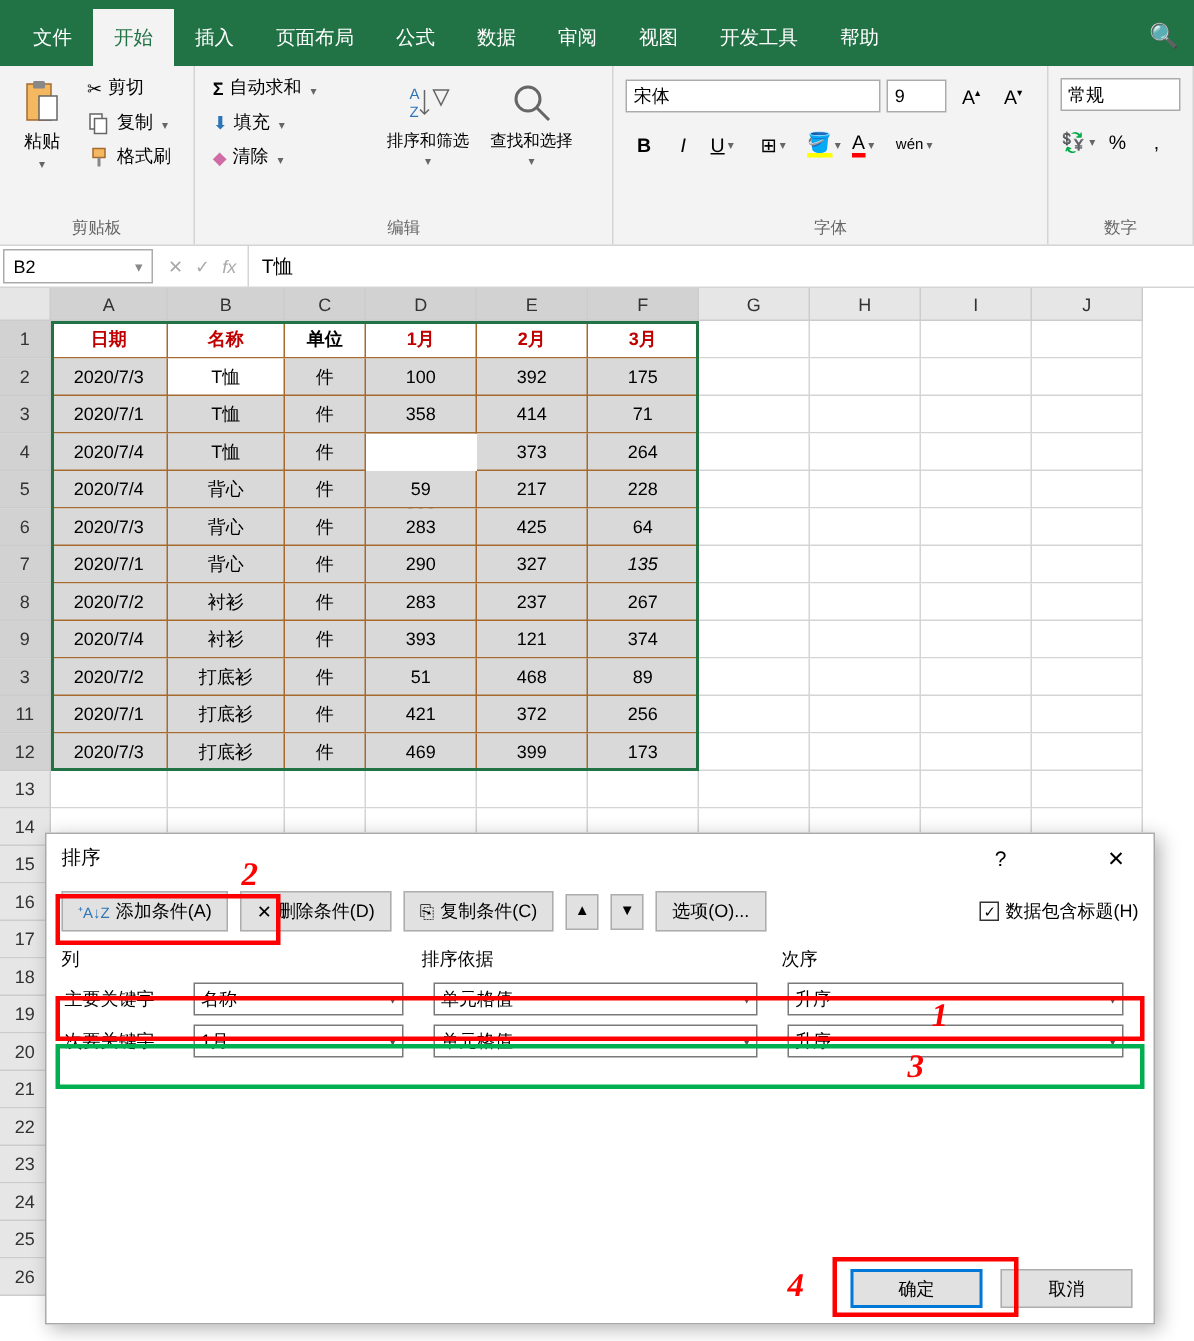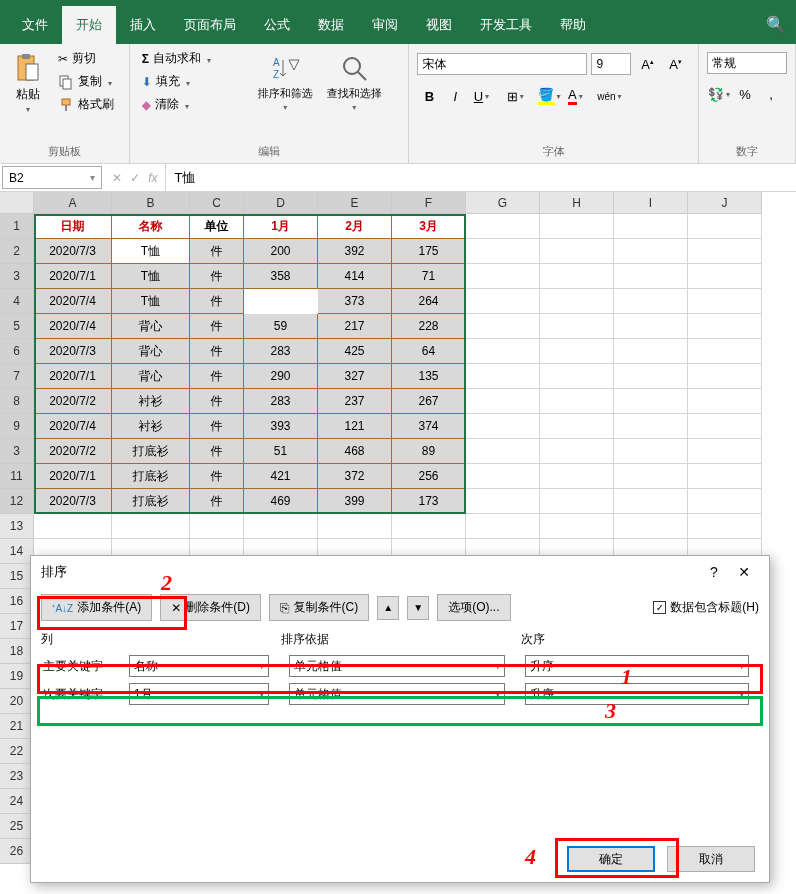--- a/index.html
+++ b/index.html
@@ -46,21 +46,21 @@
 .cells { position: absolute; left: 34px; top: 22px; }
 .cell-row { display: flex; height: 25px; }
 .cell { border-right: 1px solid #d4d4d4; border-bottom: 1px solid #d4d4d4; display: flex; align-items: center; justify-content: center; font-size: 12px; background: #fff; }
 .cell.hdr { font-weight: bold; }
 .cell.red { color: #c00000; }
 .cell.datacell { background: #d9d9d9; border-right: 1px solid #a66a2e; border-bottom: 1px solid #a66a2e; }
 .selection-border { position: absolute; border: 2px solid #217346; pointer-events: none; }
 
 
 .dialog { position: absolute; left: 30px; top: 555px; width: 740px; height: 328px; background: #fff; border: 1px solid #aaa; box-shadow: 3px 3px 12px rgba(0,0,0,0.3); }
-.dlg-title { height: 32px; display: flex; align-items: center; padding: 4px 10px; font-size: 13px; }
+.dlg-title { height: 32px; display: flex; align-items: center; padding: 4px 10px; font-size: 13px; gap: 47px; }
 .dlg-title .spacer { flex: 1; }
 .dlg-title .hbtn { width: 30px; text-align: center; font-size: 14px; cursor: pointer; }
 .dlg-toolbar { padding: 6px 10px; display: flex; gap: 8px; align-items: center; }
 .tbtn { border: 1px solid #adadad; background: #e1e1e1; padding: 4px 10px; font-size: 12px; cursor: pointer; display: flex; align-items: center; gap: 4px; }
 .arrow-btn { border: 1px solid #adadad; background: #e1e1e1; width: 22px; height: 24px; display: flex; align-items: center; justify-content: center; font-size: 10px; cursor: pointer; }
 .chk { display: flex; align-items: center; gap: 4px; margin-left: auto; font-size: 12px; }
 .chk-box { width: 13px; height: 13px; border: 1px solid #333; display: flex; align-items: center; justify-content: center; font-size: 10px; }
 .sort-table { margin: 0 10px; }
 .sort-head { display: flex; font-size: 12px; padding: 4px 0; }
 .sort-head > div:nth-child(1) { width: 240px; }
@@ -301,21 +301,21 @@
         <div class="cell hdr" style="width: 74px; color: rgb(192, 0, 0); border-right: 1px solid rgb(166, 106, 46); border-bottom: 1px solid rgb(166, 106, 46);">3月</div>
         <div class="cell" style="width: 74px;"></div>
         <div class="cell" style="width: 74px;"></div>
         <div class="cell" style="width: 74px;"></div>
         <div class="cell" style="width: 74px;"></div>
       </div>
       <div class="cell-row">
         <div class="cell datacell" style="width: 78px;">2020/7/3</div>
         <div class="cell datacell" style="width: 78px; background: rgb(255, 255, 255);">T恤</div>
         <div class="cell datacell" style="width: 54px;">件</div>
-        <div class="cell datacell" style="width: 74px;">200</div>
+        <div class="cell datacell" style="width: 74px;">100</div>
         <div class="cell datacell" style="width: 74px;">392</div>
         <div class="cell datacell" style="width: 74px;">175</div>
         <div class="cell" style="width: 74px;"></div>
         <div class="cell" style="width: 74px;"></div>
         <div class="cell" style="width: 74px;"></div>
         <div class="cell" style="width: 74px;"></div>
       </div>
       <div class="cell-row">
         <div class="cell datacell" style="width: 78px;">2020/7/1</div>
         <div class="cell datacell" style="width: 78px;">T恤</div>
@@ -363,21 +363,21 @@
         <div class="cell" style="width: 74px;"></div>
         <div class="cell" style="width: 74px;"></div>
         <div class="cell" style="width: 74px;"></div>
       </div>
       <div class="cell-row">
         <div class="cell datacell" style="width: 78px;">2020/7/1</div>
         <div class="cell datacell" style="width: 78px;">背心</div>
         <div class="cell datacell" style="width: 54px;">件</div>
         <div class="cell datacell" style="width: 74px;">290</div>
         <div class="cell datacell" style="width: 74px;">327</div>
-        <div class="cell datacell" style="width: 74px;">135</div>
+        <div class="cell datacell" style="width: 74px; font-style: italic;">135</div>
         <div class="cell" style="width: 74px;"></div>
         <div class="cell" style="width: 74px;"></div>
         <div class="cell" style="width: 74px;"></div>
         <div class="cell" style="width: 74px;"></div>
       </div>
       <div class="cell-row">
         <div class="cell datacell" style="width: 78px;">2020/7/2</div>
         <div class="cell datacell" style="width: 78px;">衬衫</div>
         <div class="cell datacell" style="width: 54px;">件</div>
         <div class="cell datacell" style="width: 74px;">283</div>

